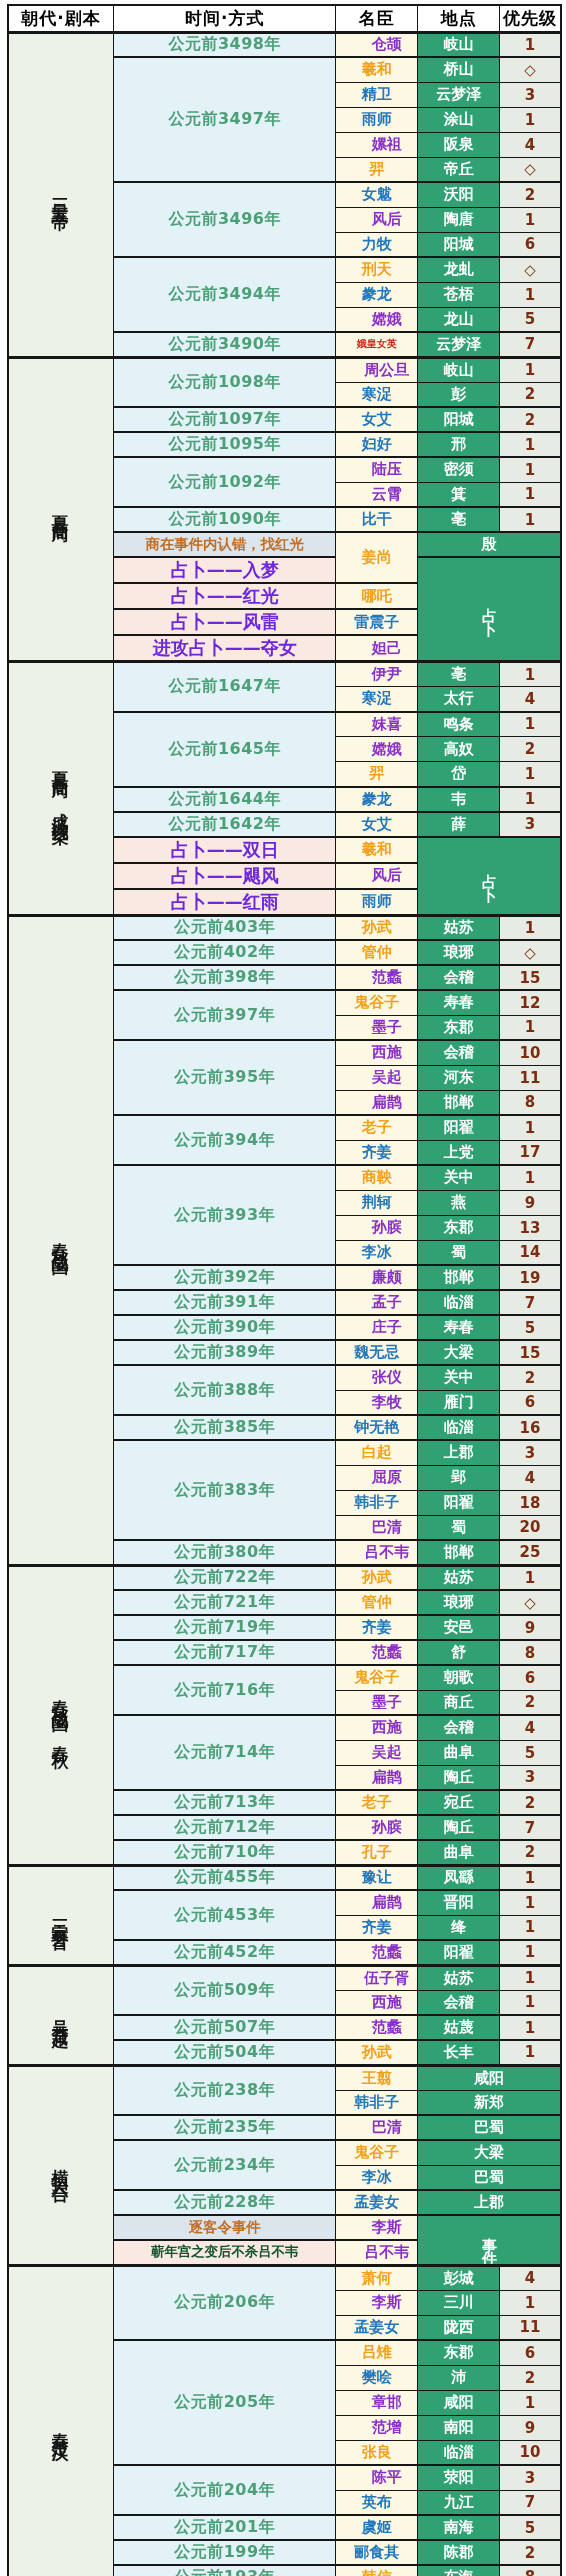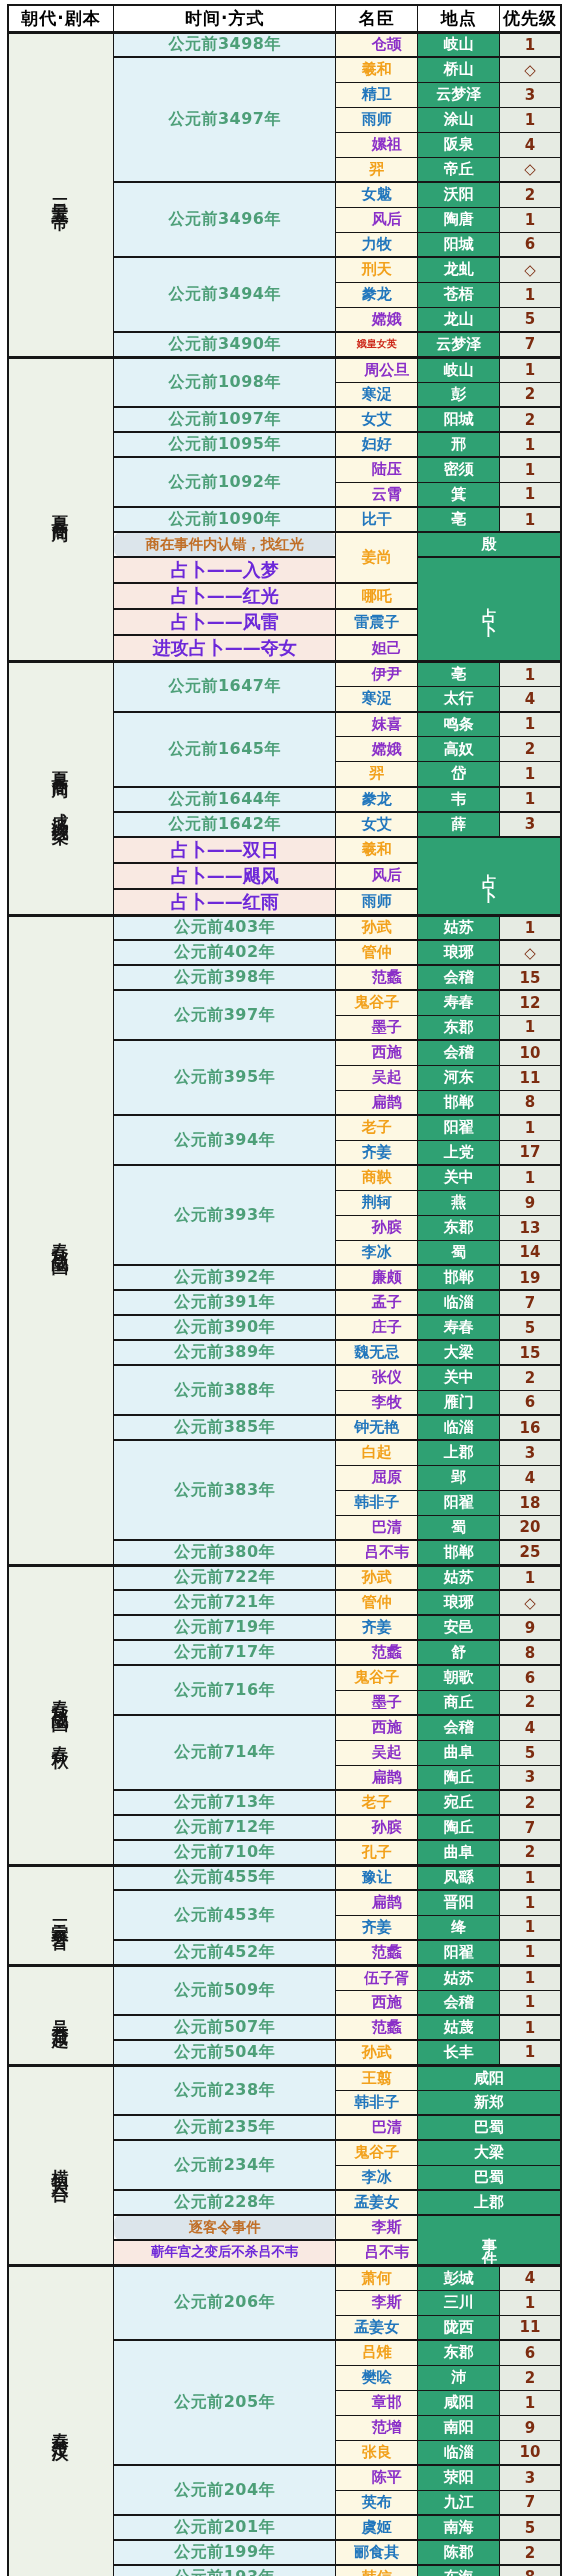--- a/index.html
+++ b/index.html
@@ -8,22 +8,22 @@
   td,th{border:1.5px solid #161616;text-align:center;vertical-align:middle;padding:0;overflow:hidden;}
   thead tr{height:27px;}
   tbody tr{height:25px;}
   th{font-size:17px;font-weight:bold;color:#000;background:#ffffff;letter-spacing:1px;margin-top:34px;}
   tr.gs td{border-top-width:2.6px;}
   tr.ss td{border-top-width:3.1px;}
   td.dyn{background:#edf2e8;color:#141414;font-weight:bold;font-size:17px;writing-mode:vertical-lr;text-orientation:upright;letter-spacing:5.2px;}
   td.time{font-weight:bold;}
   td.time.year{background:#e2f2f7;color:#4d9f78;font-size:16px;letter-spacing:0.5px;}
   td.time.divine{background:#f9e9e2;color:#6d28d9;font-size:18px;}
-  td.time.event{background:#dce5eb;color:#c06f28;font-size:14.4px;border-radius:7px;}
-  td.time.event-pink{background:#f9e9e2;color:#6d28d9;font-size:13.4px;}
+  td.time.event{background:#dce5eb;color:#c06f28;font-size:14.4px;}
+  td.time.event-pink{background:#f9e9e2;color:#14532d;font-size:13.4px;}
   td.name{background:#fdf8e3;font-weight:bold;font-size:15px;}
   td.name.long{font-size:10px;}
   .orange{color:#f2a11c;margin-top:18px;}
   .purple{color:#8a2fc8;padding-left:20px;}
   .blue{color:#2277bd;}
   .red{color:#cc2618;}
   td.loc{background:#2fa173;color:#ffffff;font-weight:bold;font-size:15px;}
   td.loc.vert{writing-mode:vertical-lr;text-orientation:upright;letter-spacing:0.9em;}
   td.pri{background:#e6ebe3;color:#7c2c10;font-weight:bold;font-size:15px;}
 </style>

